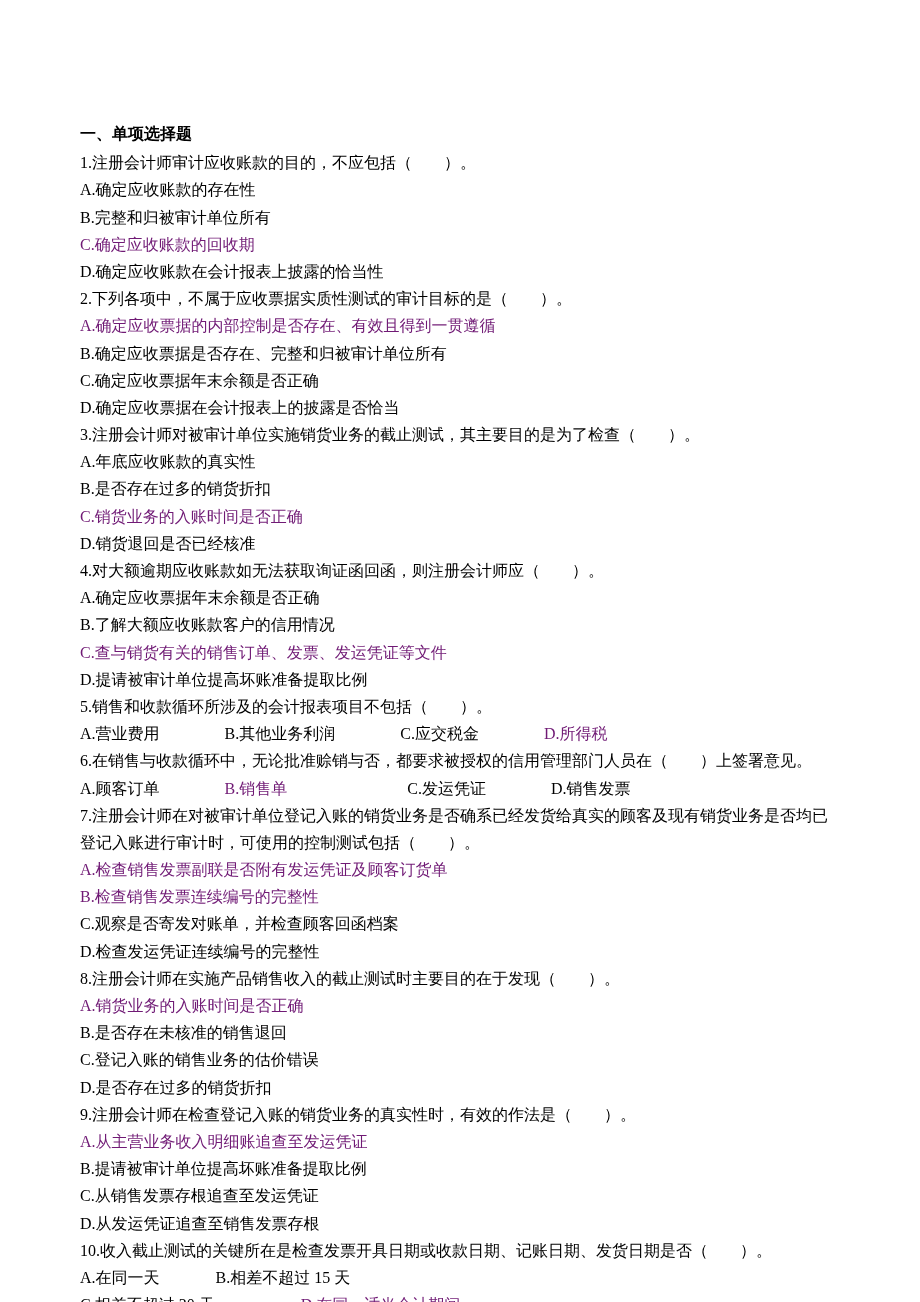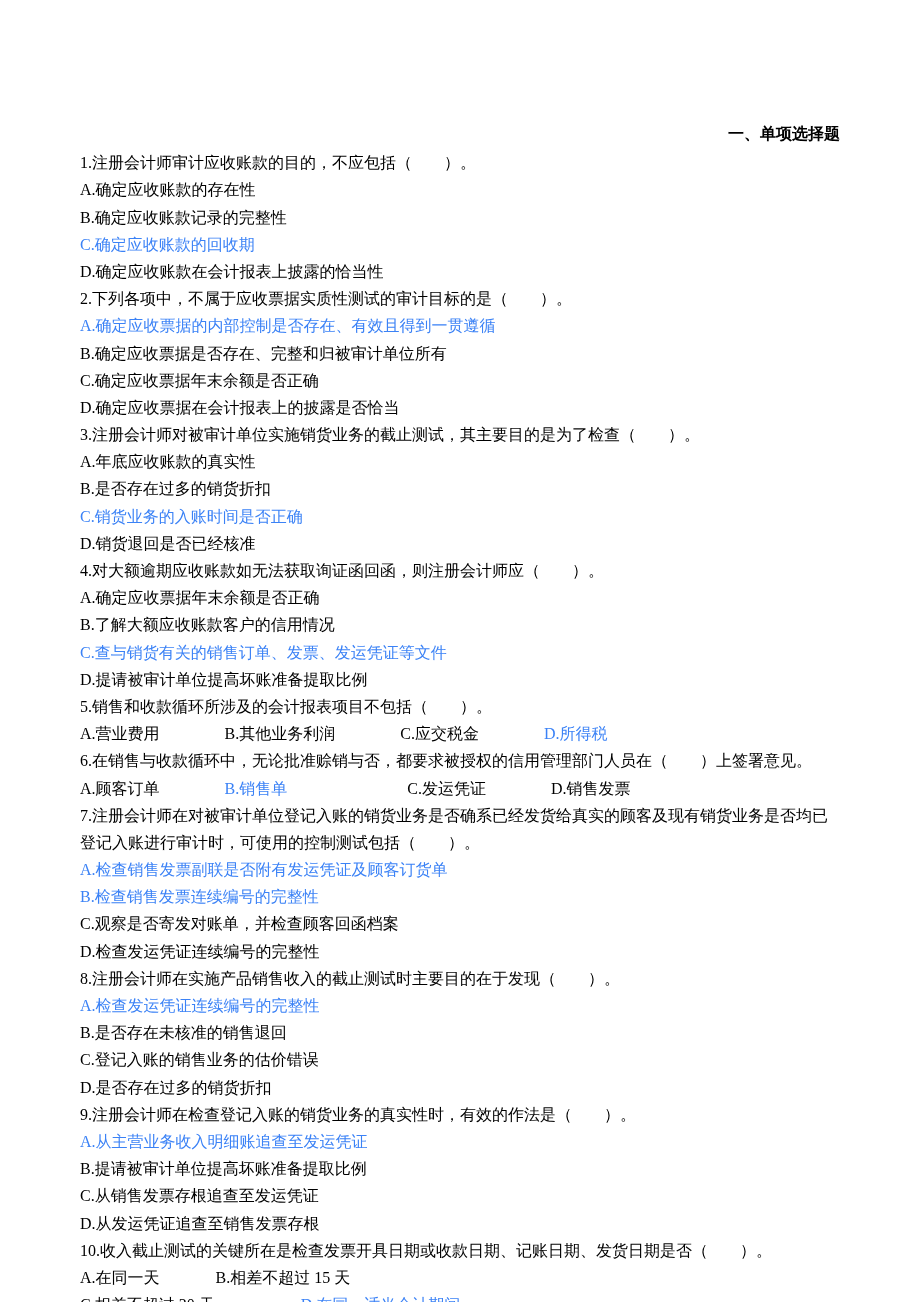--- a/index.html
+++ b/index.html
@@ -9,43 +9,42 @@
       color: #000;
       background: #fff;
       margin: 0;
       padding: 120px 80px 80px 80px;
       width: 920px;
       box-sizing: border-box;
     }
     .section-title {
       font-weight: bold;
       margin-bottom: 2px;
-      text-align: right;
     }
     .line {
       margin: 0;
       white-space: nowrap;
       font-family: Liberation Serif, serif;
     }
     .highlight {
-      color: #3b82f6;
+      color: #701a75;
     }
     .inline-block {
       display: inline-block;
     }
     .gap-small { margin-left: 61px; }
   </style>
 </head>
 <body>
 
 <div class="section-title">一、单项选择题</div>
 
 <p class="line">1.注册会计师审计应收账款的目的，不应包括（　　）。</p>
 <p class="line">A.确定应收账款的存在性</p>
-<p class="line">B.确定应收账款记录的完整性</p>
+<p class="line">B.完整和归被审计单位所有</p>
 <p class="line highlight">C.确定应收账款的回收期</p>
 <p class="line">D.确定应收账款在会计报表上披露的恰当性</p>
 
 <p class="line">2.下列各项中，不属于应收票据实质性测试的审计目标的是（　　）。</p>
 <p class="line highlight">A.确定应收票据的内部控制是否存在、有效且得到一贯遵循</p>
 <p class="line">B.确定应收票据是否存在、完整和归被审计单位所有</p>
 <p class="line">C.确定应收票据年末余额是否正确</p>
 <p class="line">D.确定应收票据在会计报表上的披露是否恰当</p>
 
 <p class="line">3.注册会计师对被审计单位实施销货业务的截止测试，其主要目的是为了检查（　　）。</p>
@@ -77,21 +76,21 @@
 </p>
 
 <p class="line">7.注册会计师在对被审计单位登记入账的销货业务是否确系已经发货给真实的顾客及现有销货业务是否均已</p>
 <p class="line">登记入账进行审计时，可使用的控制测试包括（　　）。</p>
 <p class="line highlight">A.检查销售发票副联是否附有发运凭证及顾客订货单</p>
 <p class="line highlight">B.检查销售发票连续编号的完整性</p>
 <p class="line">C.观察是否寄发对账单，并检查顾客回函档案</p>
 <p class="line">D.检查发运凭证连续编号的完整性</p>
 
 <p class="line">8.注册会计师在实施产品销售收入的截止测试时主要目的在于发现（　　）。</p>
-<p class="line highlight">A.检查发运凭证连续编号的完整性</p>
+<p class="line highlight">A.销货业务的入账时间是否正确</p>
 <p class="line">B.是否存在未核准的销售退回</p>
 <p class="line">C.登记入账的销售业务的估价错误</p>
 <p class="line">D.是否存在过多的销货折扣</p>
 
 <p class="line">9.注册会计师在检查登记入账的销货业务的真实性时，有效的作法是（　　）。</p>
 <p class="line highlight">A.从主营业务收入明细账追查至发运凭证</p>
 <p class="line">B.提请被审计单位提高坏账准备提取比例</p>
 <p class="line">C.从销售发票存根追查至发运凭证</p>
 <p class="line">D.从发运凭证追查至销售发票存根</p>
 

